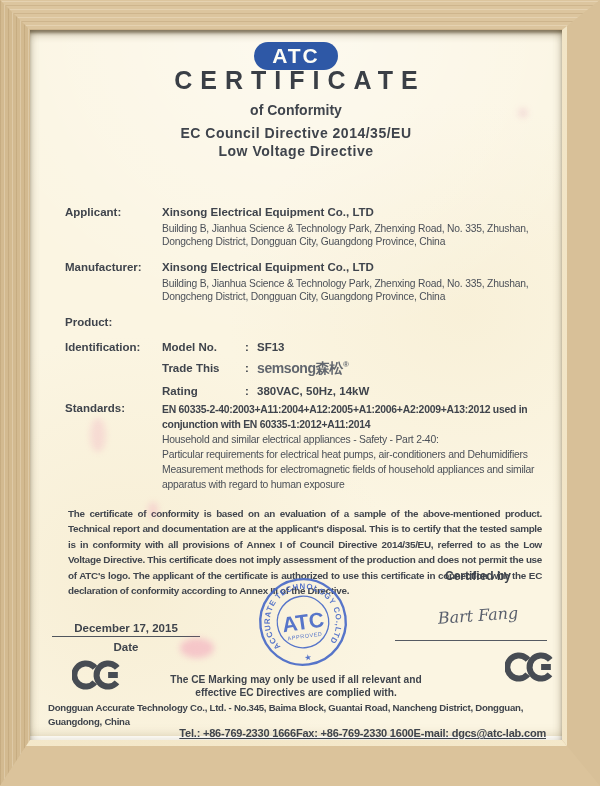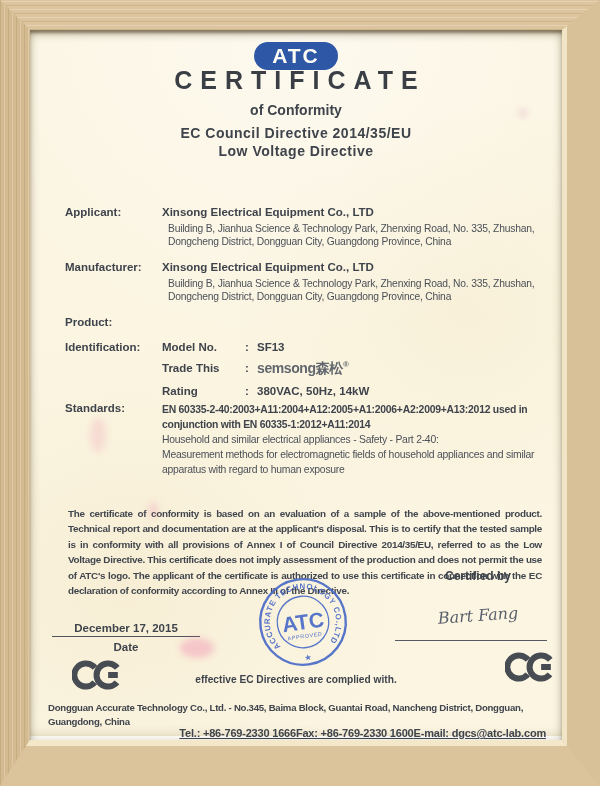--- a/index.html
+++ b/index.html
@@ -47,21 +47,21 @@
     display:flex;align-items:center;justify-content:center;z-index:2;}
   .title{top:36px;font-size:25px;font-weight:bold;letter-spacing:8px;padding-left:8px;box-sizing:border-box;z-index:3;color:#3a3f46;}
   .subtitle{top:72px;font-size:14px;font-weight:bold;}
   .directive1{top:95px;font-size:14px;font-weight:bold;letter-spacing:.5px;}
   .directive2{top:113px;font-size:14px;font-weight:bold;letter-spacing:.5px;}
   .registration{top:147px;font-size:14px;font-weight:bold;letter-spacing:.8px;}
   
   .lbl{left:35px;font-size:11.5px;font-weight:bold;}
   .val{left:132px;}
   .name{font-size:11.5px;font-weight:bold;}
-  .addr{font-size:10.3px;letter-spacing:-.2px;color:#4b5058;white-space:nowrap;margin-left:6px;}
+  .addr{font-size:10.3px;letter-spacing:-.2px;color:#4b5058;white-space:nowrap;}
   .id-lbl{font-size:11.5px;font-weight:bold;}
   .id-col{left:215px;font-size:11.5px;font-weight:bold;}
   .id-val{left:227px;font-size:11.5px;font-weight:bold;}
   .tradename{font-size:14px;font-weight:bold;color:#61666e;letter-spacing:-.4px;}
   .tradename sup{font-size:8px;}
   .std-block{left:132px;top:372px;width:392px;font-size:10.4px;line-height:15px;letter-spacing:-.25px;white-space:nowrap;}
   .std-b{font-weight:bold;color:#3f444c;}
   .std-r{color:#4b5058;}
   
   .body-par{left:38px;top:476px;width:474px;font-size:9.9px;font-weight:bold;letter-spacing:-.3px;
@@ -131,20 +131,21 @@
 
   <div class="abs val id-lbl ink" style="top:355px">Rating</div>
   <div class="abs id-col ink" style="top:355px">:</div>
   <div class="abs id-val ink" style="top:355px">380VAC, 50Hz, 14kW</div>
 
   <div class="abs lbl ink" style="top:372px">Standards:</div>
   <div class="abs std-block">
     <div class="std-b">EN 60335-2-40:2003+A11:2004+A12:2005+A1:2006+A2:2009+A13:2012 used in</div>
     <div class="std-b">conjunction with EN 60335-1:2012+A11:2014</div>
     <div class="std-r">Household and similar electrical appliances - Safety - Part 2-40:</div>
+    <div class="std-r">Particular requirements for electrical heat pumps, air-conditioners and Dehumidifiers</div>
     <div class="std-r">Measurement methods for electromagnetic fields of household appliances and similar</div>
     <div class="std-r">apparatus with regard to human exposure</div>
   </div>
 
   <div class="abs body-par">The certificate of conformity is based on an evaluation of a sample of the above-mentioned product. Technical report and documentation are at the applicant's disposal. This is to certify that the tested sample is in conformity with all provisions of Annex I of Council Directive 2014/35/EU, referred to as the Low Voltage Directive. This certificate does not imply assessment of the production and does not permit the use of ATC's logo. The applicant of the certificate is authorized to use this certificate in connection with the EC declaration of conformity according to Annex III of the Directive.</div>
 
   <div class="abs certified-by ink">Certified by</div>
   <div class="abs signature">Bart Fang</div>
   <div class="abs sig-line"></div>
 
@@ -176,20 +177,21 @@
   </svg>
   <svg class="abs ce ce-right" viewBox="0 0 108 72">
     <g fill="none" stroke="#474c53" stroke-width="13">
       <circle cx="30" cy="36" r="25" transform="rotate(40 30 36)" stroke-dasharray="122.2 34.9"></circle>
       <circle cx="78" cy="36" r="25" transform="rotate(40 78 36)" stroke-dasharray="122.2 34.9"></circle>
     </g>
     <line x1="78" y1="36" x2="99" y2="36" stroke="#474c53" stroke-width="13"></line>
   </svg>
 
   <div class="abs ctr ce-note ink">
+    <div>The CE Marking may only be used if all relevant and</div>
     <div>effective EC Directives are complied with.</div>
   </div>
 
   <div class="abs address ink">
     <div>Dongguan Accurate Technology Co., Ltd. - No.345, Baima Block, Guantai Road, Nancheng District, Dongguan,</div>
     <div>Guangdong, China</div>
   </div>
   <div class="abs contacts ink">
     <span>Tel.: +86-769-2330 1666</span>
     <span>Fax: +86-769-2330 1600</span>

